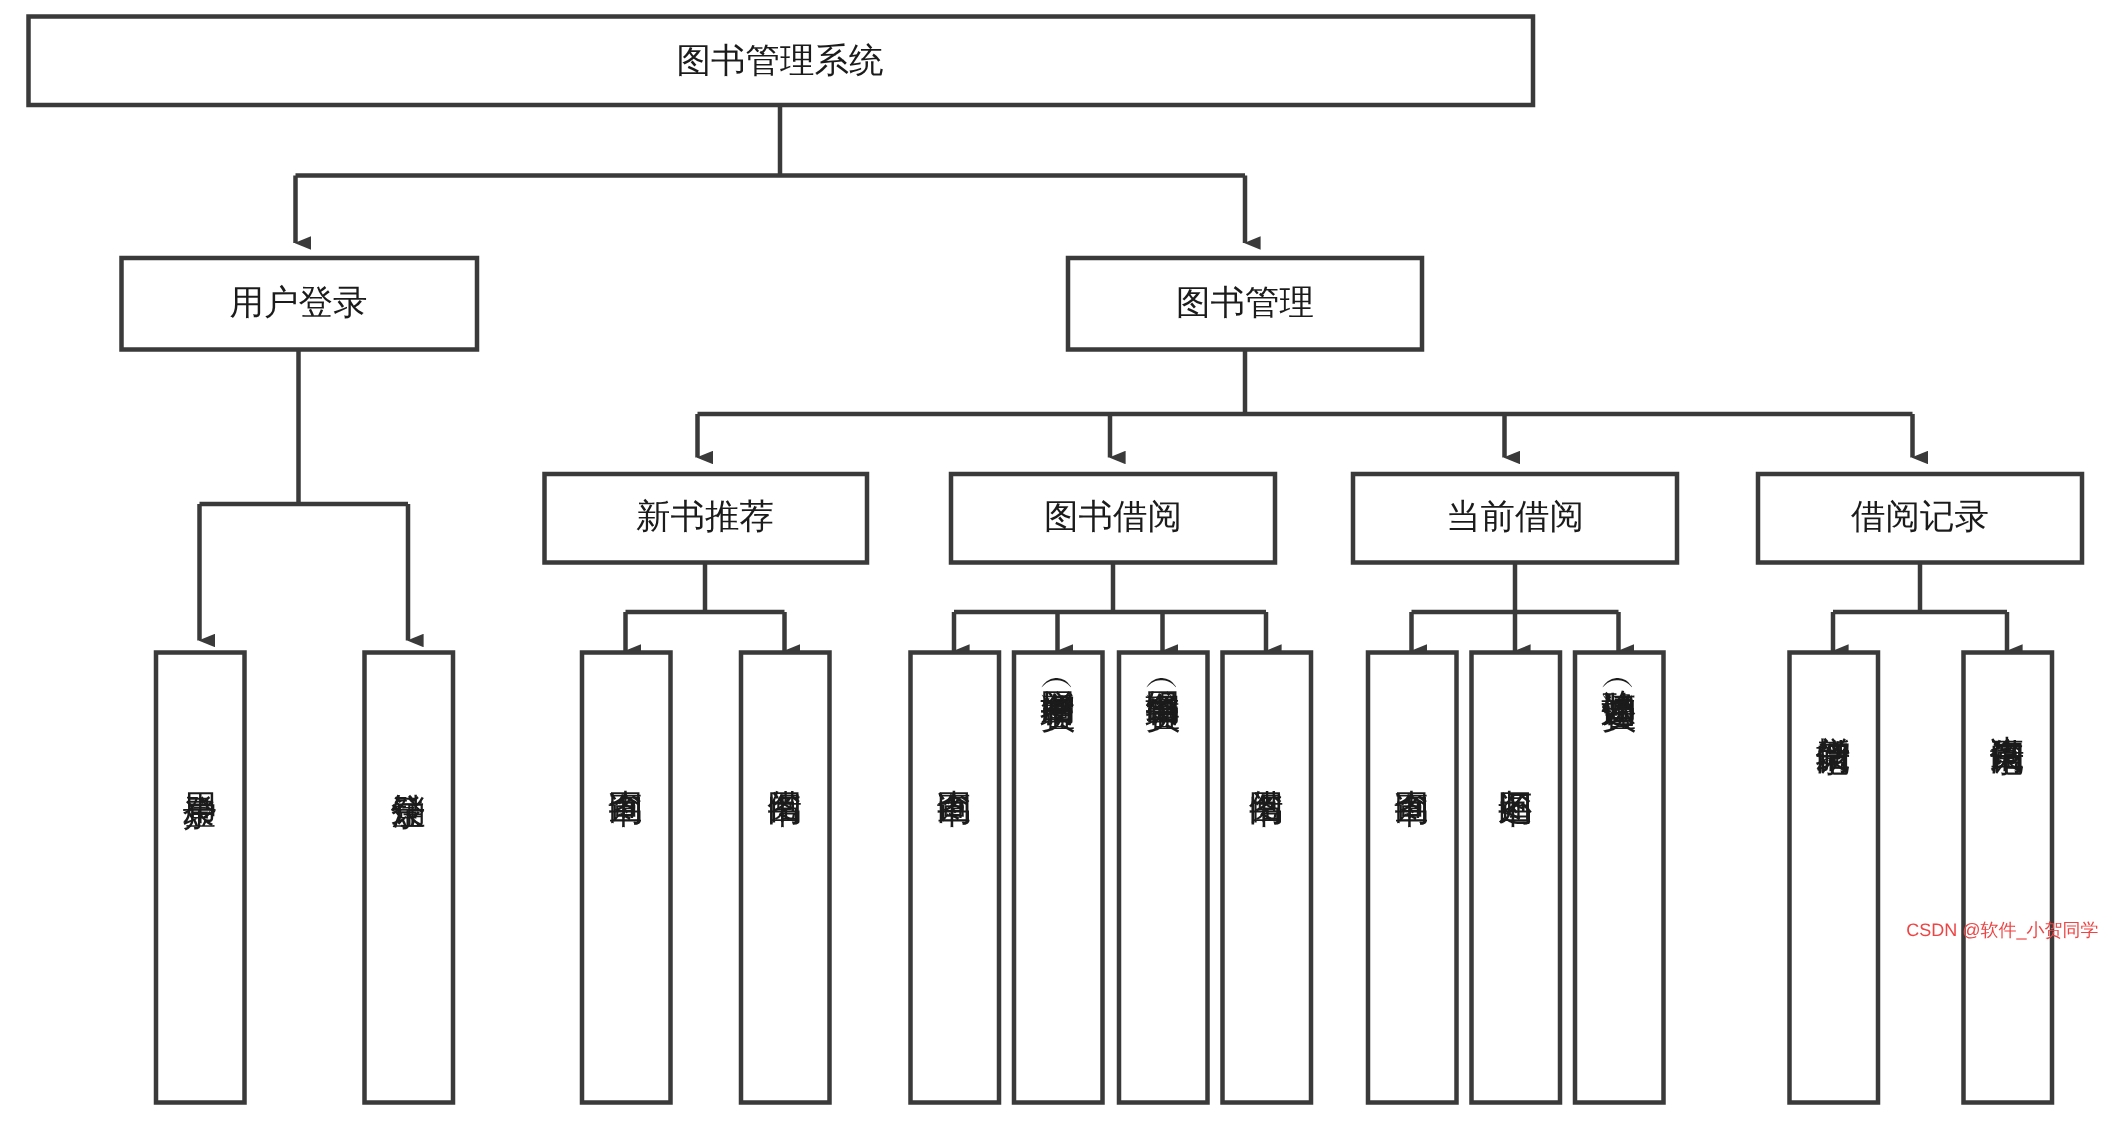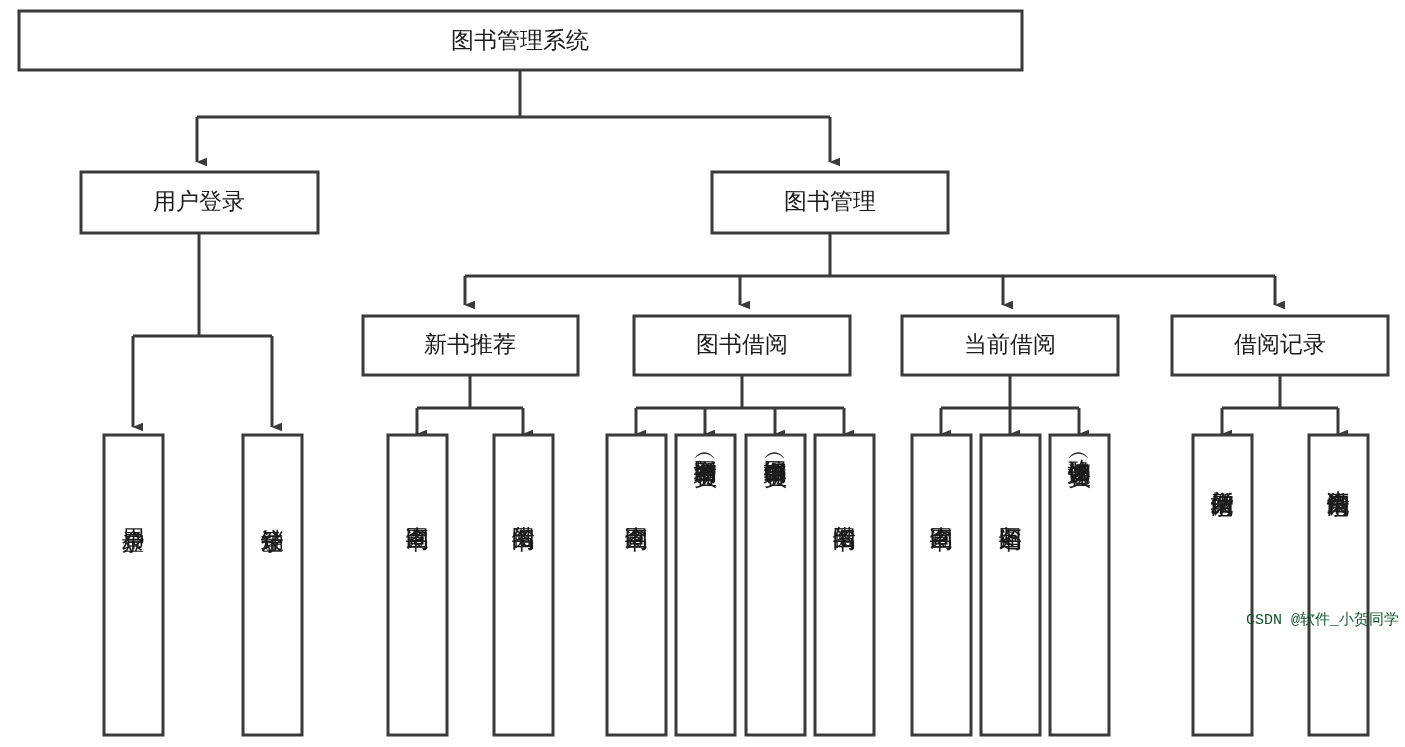--- a/index.html
+++ b/index.html
@@ -65,23 +65,23 @@
     justify-content: center;
     pointer-events: none;
   }
   .vbox > span {
     display: block;
   }
   .watermark {
     position: absolute;
     right: 6px;
     bottom: 4px;
-    font-family: Liberation Mono, monospace;
-    font-size: 15px;
-    color: #14532d;
+    font-family: Liberation Sans, sans-serif;
+    font-size: 12px;
+    color: #ef4444;
     white-space: nowrap;
   }
 </style>
 </head>
 <body>
 
 <div id="diagram-root">
 
   <svg class="flow" viewBox="0 0 1405 747" xmlns="http://www.w3.org/2000/svg">
     <defs>

